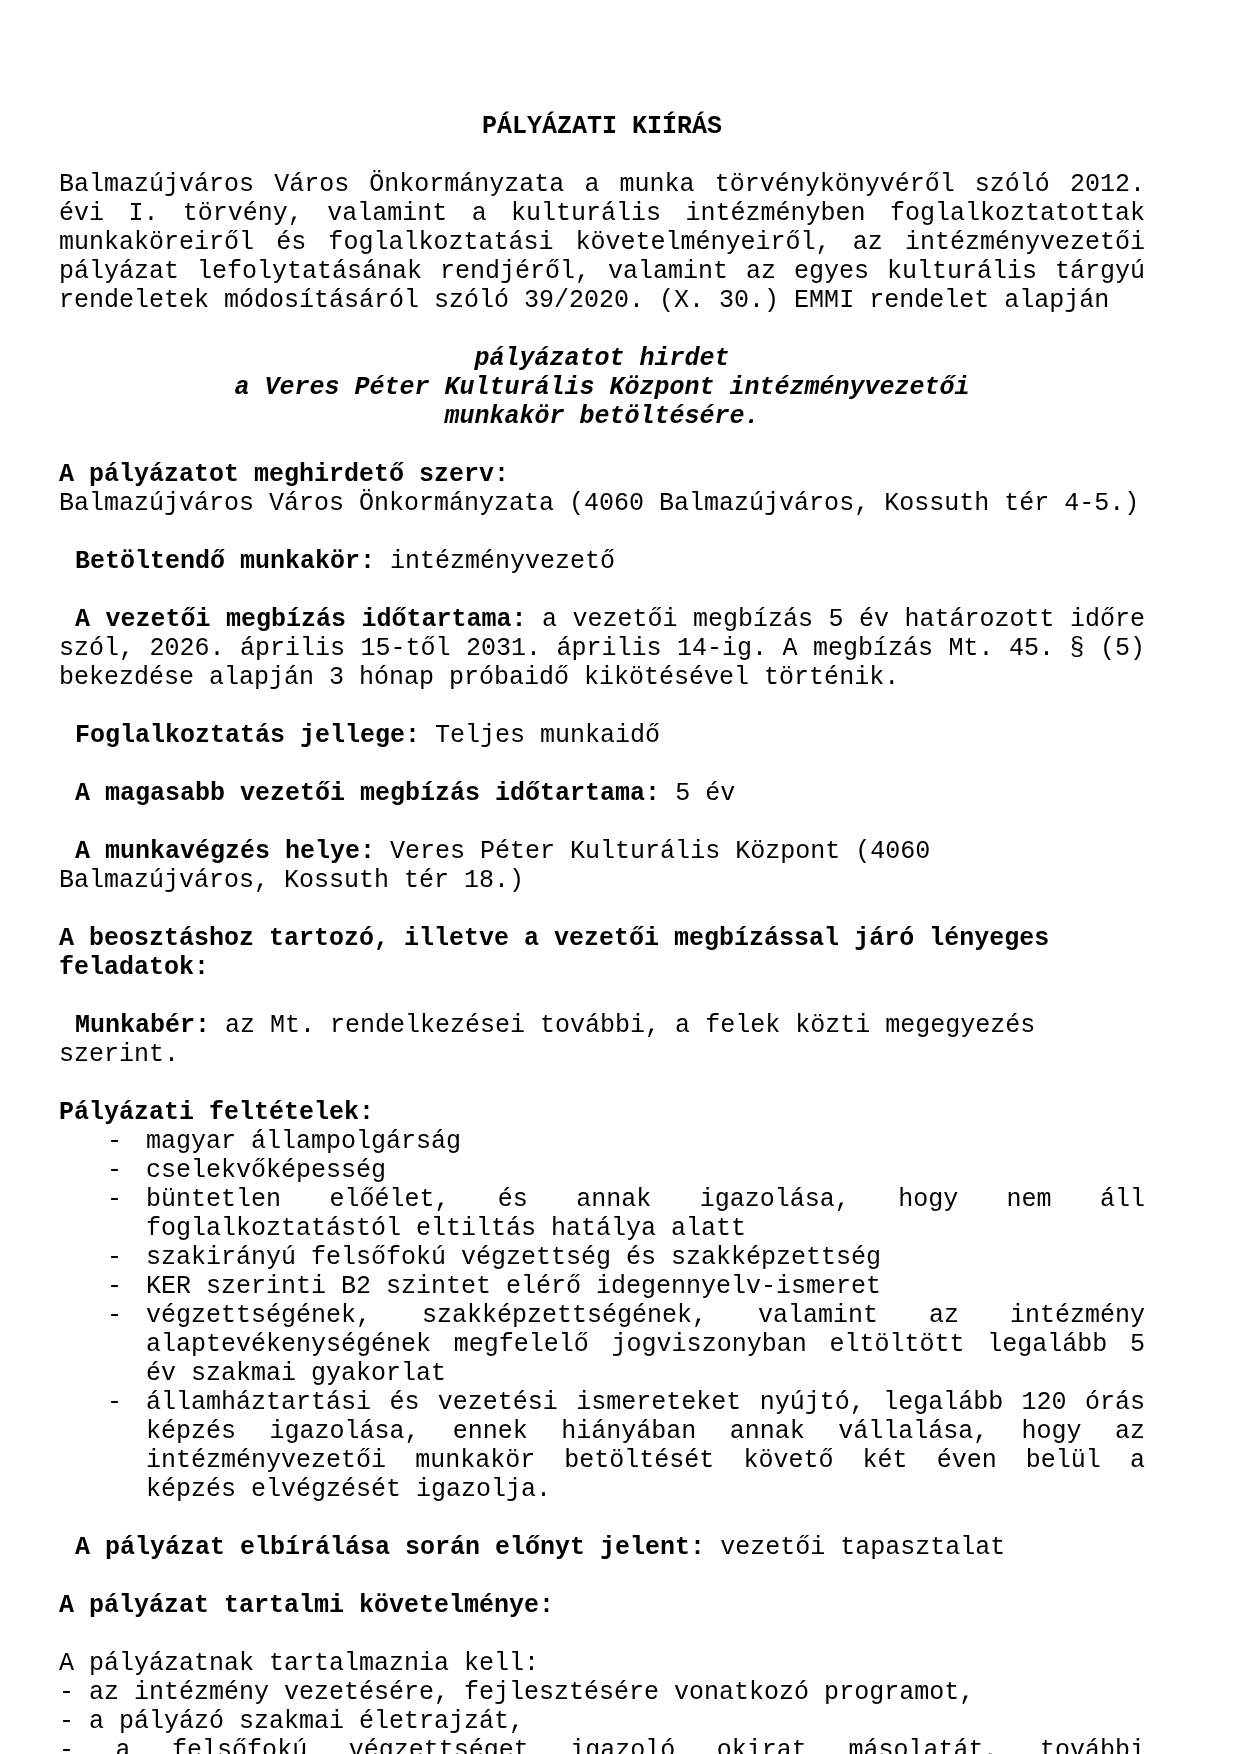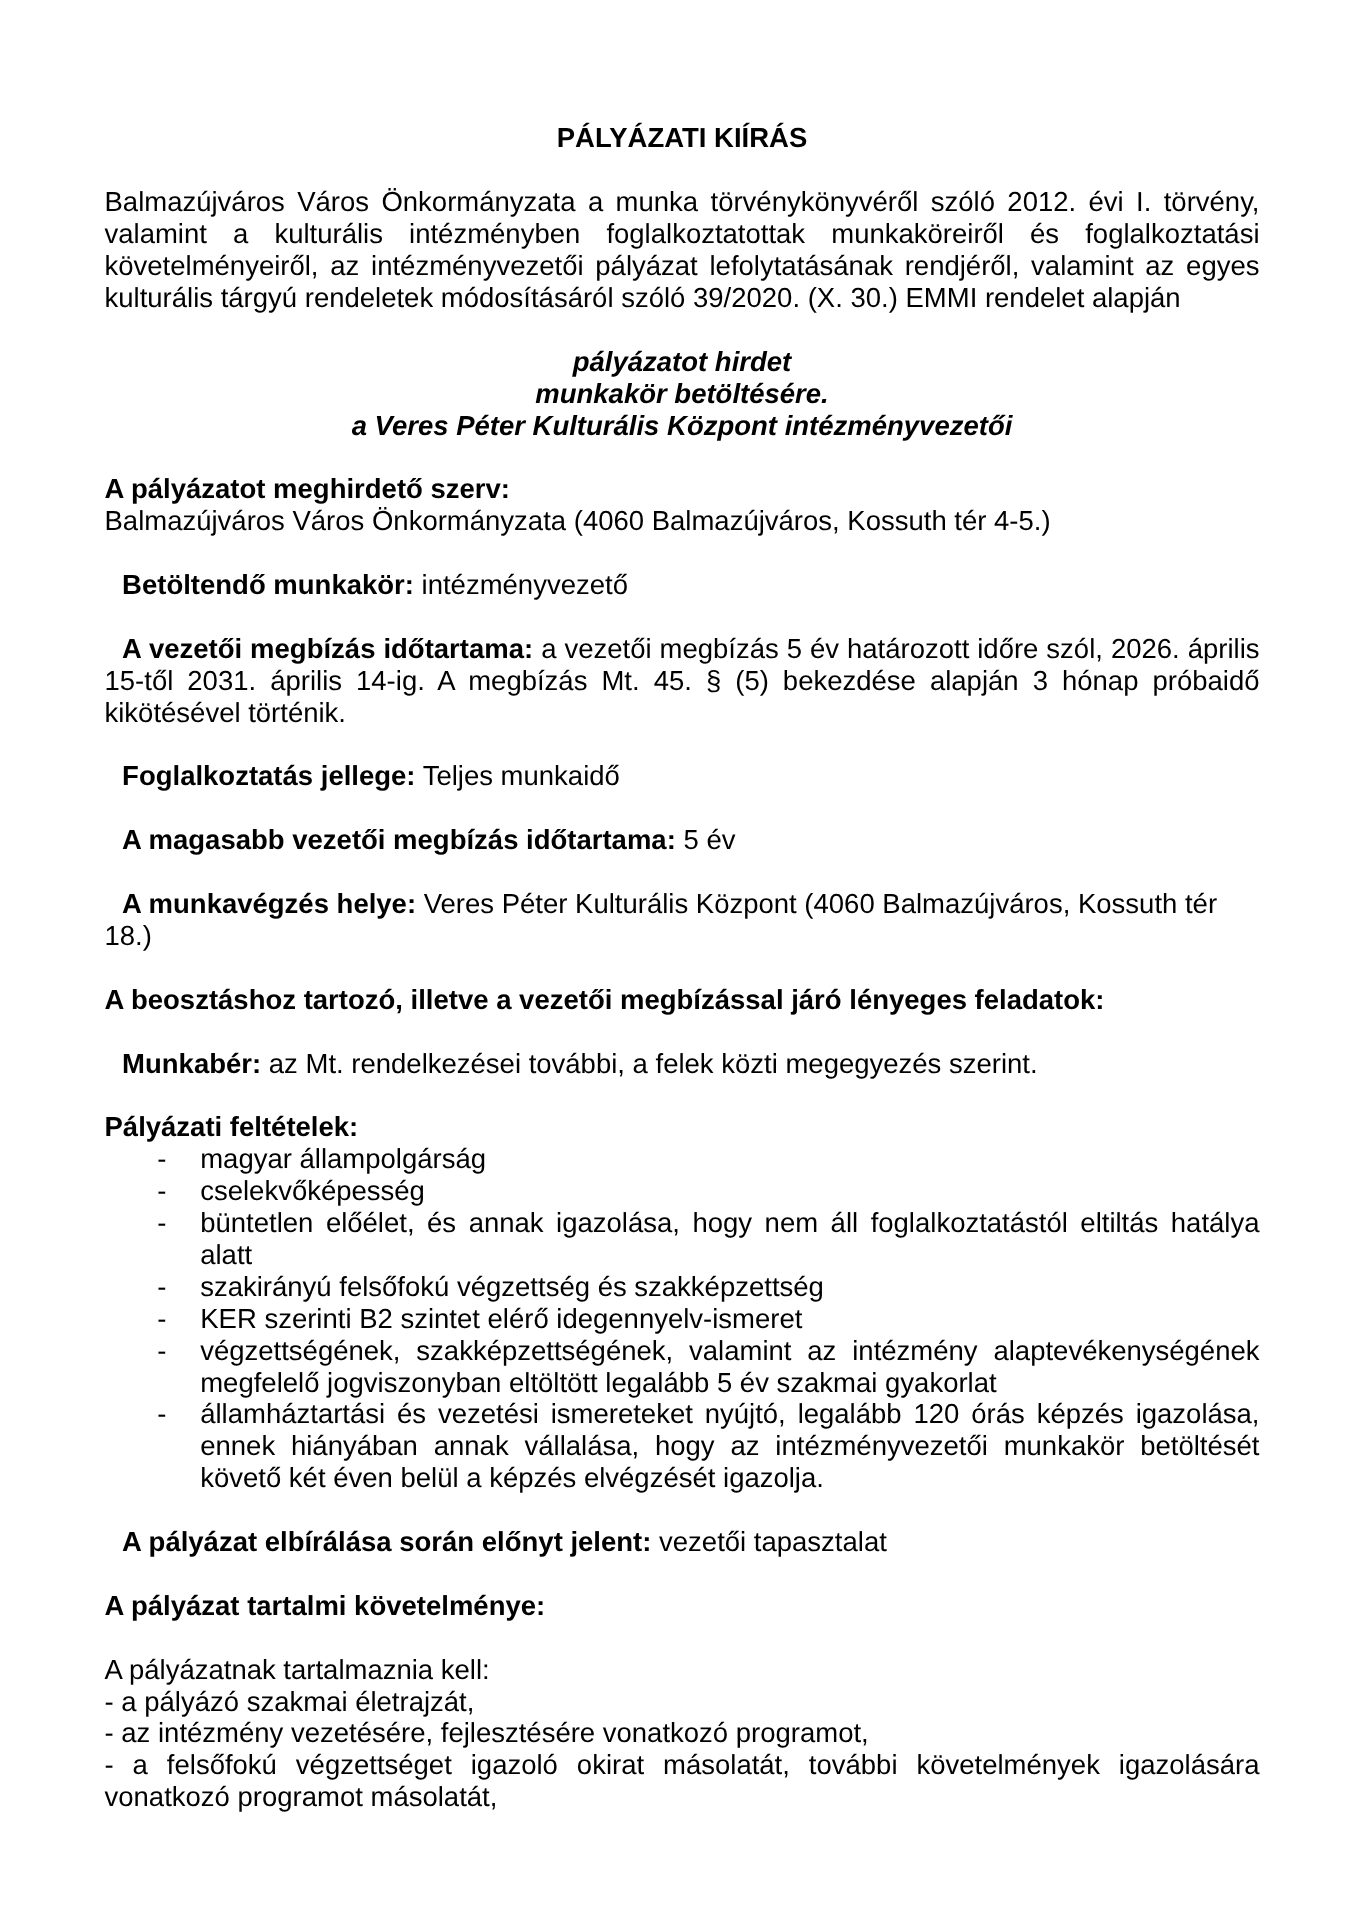--- a/index.html
+++ b/index.html
@@ -5,24 +5,24 @@
   html, body {
     margin: 0;
     padding: 0;
     background: #ffffff;
   }
   .page {
     position: relative;
     width: 1240px;
     height: 1754px;
     box-sizing: border-box;
-    padding: 112px 95px 0 95px;
+    padding: 112px 95px 0 59px;
     background: #ffffff;
     color: #000000;
-    font-family: Liberation Sans, sans-serif;
+    font-family: Liberation Mono, monospace;
     font-size: 25px;
     line-height: 29px;
     overflow: hidden;
   }
   p { margin: 0; }
   .spacer { height: 29px; }
   .center { text-align: center; }
   .bold { font-weight: bold; }
   .bold-italic { font-weight: bold; font-style: italic; }
   .justify { text-align: justify; }
@@ -46,22 +46,22 @@
   <p class="center bold">PÁLYÁZATI KIÍRÁS</p>
 
   <div class="spacer"></div>
 
   <p class="justify">Balmazújváros Város Önkormányzata a munka törvénykönyvéről szóló 2012. évi I. törvény, valamint a kulturális intézményben foglalkoztatottak munkaköreiről és foglalkoztatási követelményeiről, az intézményvezetői pályázat lefolytatásának rendjéről, valamint az egyes kulturális tárgyú rendeletek módosításáról szóló 39/2020. (X. 30.) EMMI rendelet alapján</p>
 
   <div class="spacer"></div>
 
   <div class="center bold-italic">
     <p>pályázatot hirdet</p>
+    <p>a Veres Péter Kulturális Központ intézményvezetői</p>
     <p>munkakör betöltésére.</p>
-    <p>a Veres Péter Kulturális Központ intézményvezetői</p>
   </div>
 
   <div class="spacer"></div>
 
   <div>
     <p class="bold">A pályázatot meghirdető szerv:</p>
     <p>Balmazújváros Város Önkormányzata (4060 Balmazújváros, Kossuth tér 4-5.)</p>
   </div>
 
   <div class="spacer"></div>
@@ -112,18 +112,18 @@
   <p><b class="lbl">A pályázat elbírálása során előnyt jelent:</b> <span>vezetői tapasztalat</span></p>
 
   <div class="spacer"></div>
 
   <p class="bold">A pályázat tartalmi követelménye:</p>
 
   <div class="spacer"></div>
 
   <div>
     <p>A pályázatnak tartalmaznia kell:</p>
+    <p>- az intézmény vezetésére, fejlesztésére vonatkozó programot,</p>
     <p>- a pályázó szakmai életrajzát,</p>
-    <p>- az intézmény vezetésére, fejlesztésére vonatkozó programot,</p>
     <p class="justify">- a felsőfokú végzettséget igazoló okirat másolatát, további követelmények igazolására vonatkozó programot másolatát,</p>
   </div>
 
 </div>
 
 </body></html>

